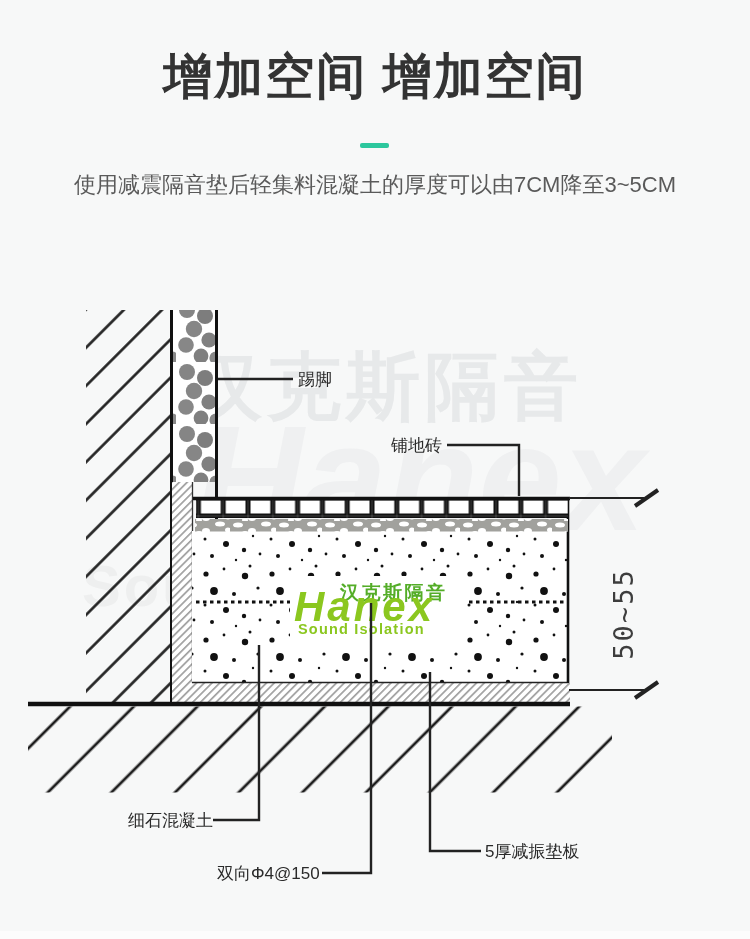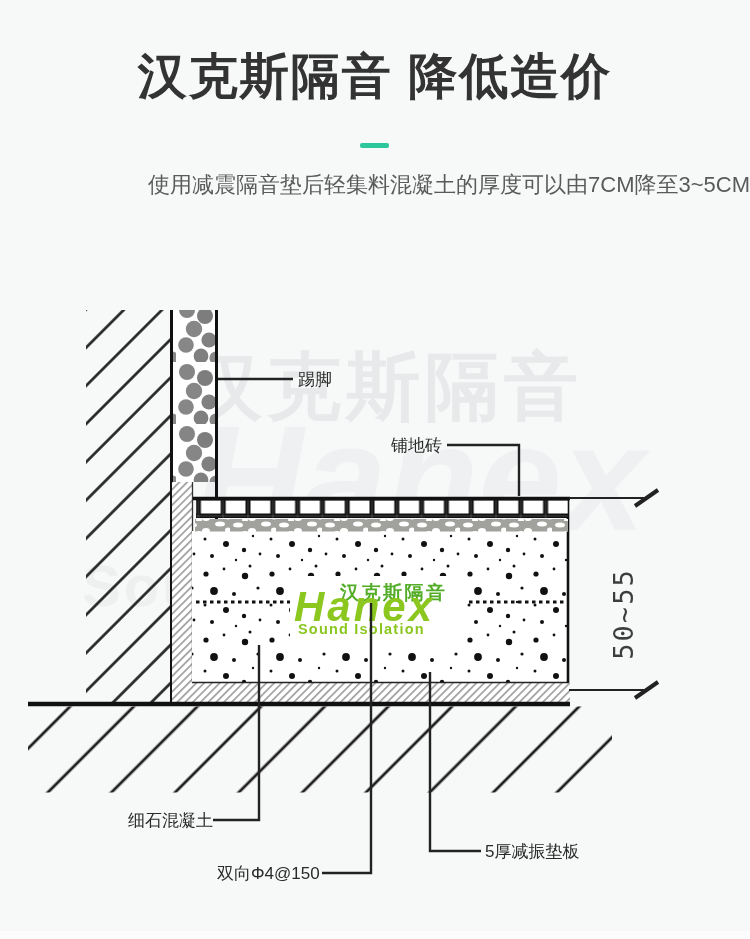--- a/index.html
+++ b/index.html
@@ -16,41 +16,41 @@
     font-size:49px;font-weight:bold;color:#333;
     letter-spacing:2px;margin:0;
   }
   .title-divider{
     position:absolute;top:143px;left:360px;
     width:29px;height:5px;border-radius:2px;
     background:#2cc79d;
   }
   .intro{
     position:absolute;top:169px;left:0;width:750px;
-    text-align:right;
+    text-align:center;
     font-size:22px;line-height:31px;color:#5a5a5a;
     margin:0;
   }
   .wm{
     position:absolute;white-space:nowrap;pointer-events:none;
     font-weight:bold;
   }
   .wm-cn{left:188px;top:338px;font-size:74px;letter-spacing:5px;color:rgba(150,155,160,0.16);}
   .wm-en{left:195px;top:392px;font-size:150px;font-style:italic;color:rgba(150,155,160,0.08);}
   .wm-sub{left:82px;top:552px;font-size:58px;letter-spacing:3px;color:rgba(150,155,160,0.09);}
   .diagram-svg{position:absolute;left:0;top:300px;}
   .bottom-strip{position:absolute;left:0;top:931px;width:750px;height:8px;background:#fcfcfc;}
   text{font-family:"Liberation Sans","DejaVu Sans",sans-serif;}
   .lbl{font-size:17px;fill:#2a2a2a;}
   .dim-text{font-family:"DejaVu Sans Mono",monospace;font-size:27px;fill:#3d3d3d;letter-spacing:2px;}
 </style>
 </head>
 <body>
 
-<h1 class="page-title">汉克斯隔音 降低造价</h1>
+<h1 class="page-title">增加空间 增加空间</h1>
 <div class="title-divider"></div>
 <p class="intro">
   <span>使用减震隔音垫后轻集料混凝土的厚度可以由7CM降至3~5CM</span><br>
 </p>
 
 <div class="wm wm-cn">汉克斯隔音</div>
 <div class="wm wm-en">Hanex</div>
 <div class="wm wm-sub">Sound Isolation</div>
 
 <svg class="diagram-svg" width="750" height="639" viewBox="0 0 750 639">

